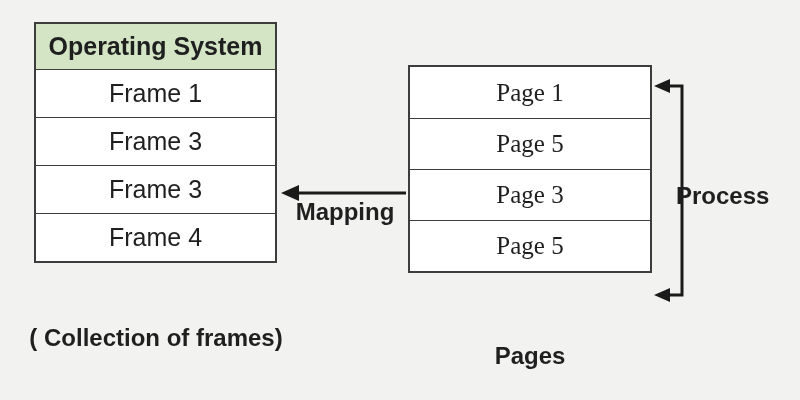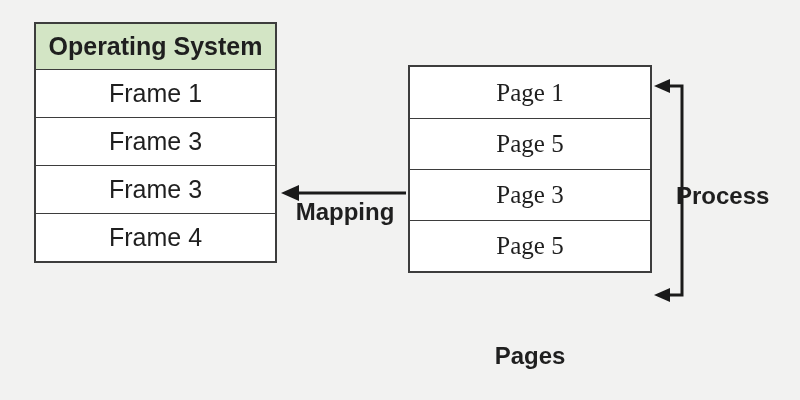--- a/index.html
+++ b/index.html
@@ -70,20 +70,21 @@
 
   <div class="memtable" id="main-memory-table">
     <div class="cell os-header">Operating System</div>
     <div class="cell">Frame 1</div>
     <div class="cell">Frame 3</div>
     <div class="cell">Frame 3</div>
     <div class="cell">Frame 4</div>
   </div>
 
   <div class="caption" id="main-memory-caption">
+    <div>( Collection of frames)</div>
   </div>
 
   <div class="memtable" id="pages-table">
     <div class="cell">Page 1</div>
     <div class="cell">Page 5</div>
     <div class="cell">Page 3</div>
     <div class="cell">Page 5</div>
   </div>
 
   <div class="caption" id="pages-caption">Pages</div>

